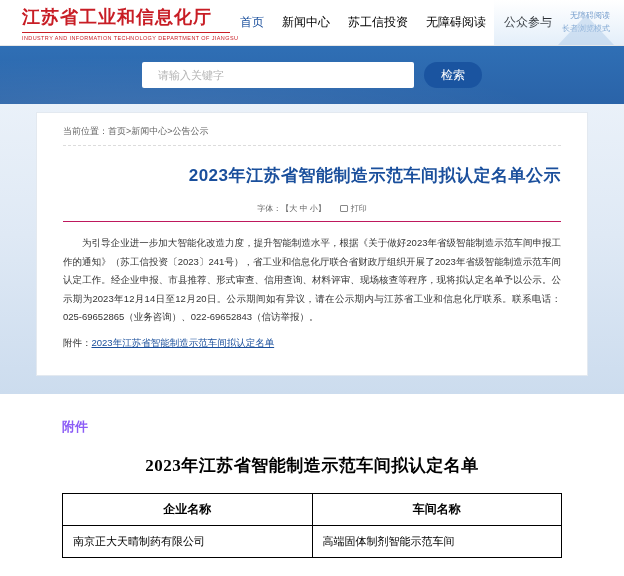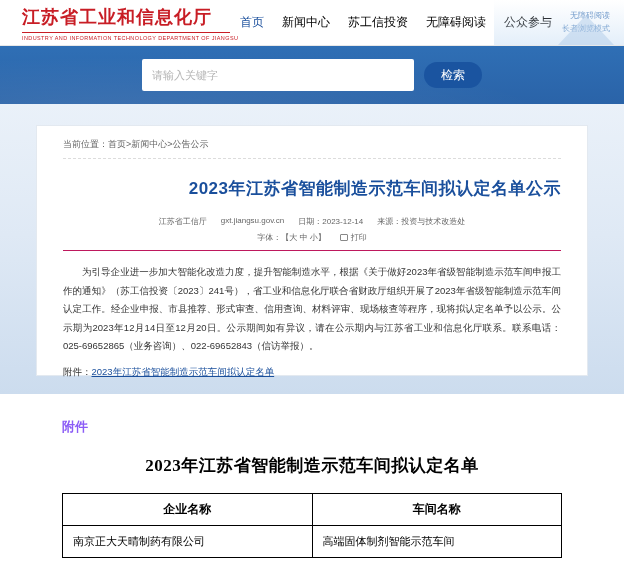--- a/index.html
+++ b/index.html
@@ -101,27 +101,27 @@
     position: relative;
     overflow: hidden;
   }
   .search-band:before {
     content:"";
     position:absolute; left:0; top:0; right:0; bottom:0;
     background: radial-gradient(ellipse at 20% 120%, rgba(255,255,255,.10), rgba(255,255,255,0) 60%);
   }
   .search-input {
     width: 272px;
-    height: 32px;
+    height: 26px;
     border: none;
     border-radius: 2px;
     background: #fff;
     font-size: 11px;
     color: #555;
-    padding: 0 10px;
+    padding: 0 16px;
     outline: none;
     position: relative;
     z-index: 2;
   }
   .search-input::placeholder { color: #b4b4b4; }
   .search-btn {
     width: 58px;
     height: 26px;
     background: #1a54a0;
     color: #fff;
@@ -130,21 +130,21 @@
     font-size: 12px;
     cursor: pointer;
     position: relative;
     z-index: 2;
     font-family: "Liberation Sans", sans-serif;
   }
 
   
   .content-wrap {
     background: linear-gradient(180deg, #eaf1f9 0%, #dfe9f5 45%, #ccdcee 100%);
-    padding: 21px 36px 18px 36px;
+    padding: 8px 36px 18px 36px;
     height: 290px;
   }
   .card {
     background: #ffffff;
     border: 1px solid #e3e9f0;
     height: 100%;
     padding: 12px 26px 10px 26px;
   }
   .breadcrumb {
     font-size: 9px;
@@ -281,26 +281,20 @@
   <button class="search-btn">检索</button>
 </div>
 
 <div class="content-wrap">
   <div class="card">
 
     <div class="breadcrumb">当前位置：首页&gt;新闻中心&gt;公告公示</div>
 
     <div class="doc-title">2023年江苏省智能制造示范车间拟认定名单公示</div>
 
-    <div class="meta-row">
-      <span>江苏省工信厅</span>
-      <span>gxt.jiangsu.gov.cn</span>
-      <span>日期：2023-12-14</span>
-      <span>来源：投资与技术改造处</span>
-    </div>
 
     <div class="meta-row2">
       <span class="font-sizer">
         <span>字体：【</span><span>大</span>
         <span>中</span>
         <span>小</span><span>】</span>
       </span>
       <span class="print-btn"><span class="print-ico"></span><span>打印</span></span>
     </div>
 

